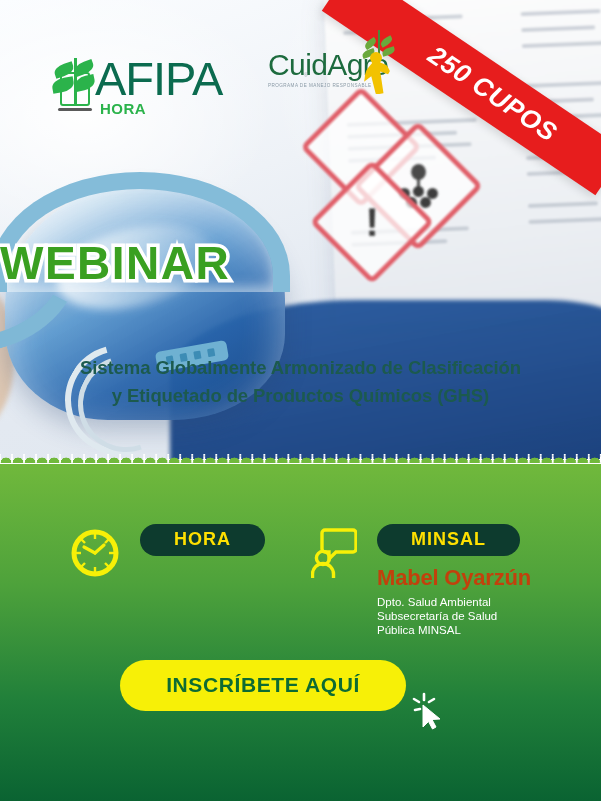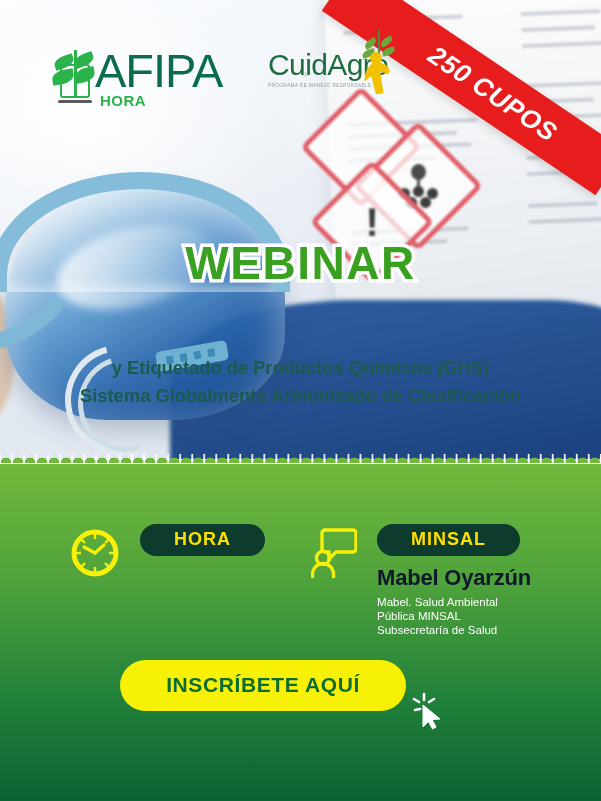--- a/index.html
+++ b/index.html
@@ -201,21 +201,21 @@
     font-style:italic;
     color:#ffffff;
     letter-spacing:.6px;
     white-space:nowrap;
     padding-left:46px;
   }
 
   
   .logos { position:absolute; left:0; top:42px; width:601px; height:78px; }
 
-  .logo-afipa { position:absolute; left:52px; top:6px; display:flex; align-items:flex-start; }
+  .logo-afipa { position:absolute; left:52px; top:14px; display:flex; align-items:flex-start; }
   .afipa-mark { position:relative; width:46px; height:58px; }
   .afipa-mark .pot {
     position:absolute; left:8px; top:16px;
     width:30px; height:34px;
     border:2.6px solid #2bb34b; border-radius:3px;
   }
   .afipa-mark .leaf {
     position:absolute;
     background:#2bb34b;
     border-radius:60% 0 60% 0;
@@ -271,21 +271,21 @@
     background:#4a8a3a;
   }
   .cuid-figure .sl {
     position:absolute; width:13px; height:7px;
     background:#6aa83c; border-radius:60% 0 60% 0;
   }
   .cuid-reg { position:absolute; left:36px; top:22px; font-size:5px; color:#9aa; }
 
   
   .webinar-wrap {
-    position:absolute; left:0; top:236px; width:601px; text-align:center;
+    position:absolute; left:0; top:236px; width:601px; 
   }
   .webinar {
     font-size:46px;
     font-weight:bold;
     color:#3aa021;
     letter-spacing:1.5px;
     -webkit-text-stroke:7px #ffffff;
     paint-order:stroke fill;
     display:inline-block;
   }
@@ -378,21 +378,21 @@
   }
   .pill-wrap { text-align:center; }
   .info-value {
     color:#ffffff;
     font-size:20.5px;
     font-weight:bold;
     margin-top:9px;
     letter-spacing:-.2px;
   }
   .speaker-name {
-    color:#0f172a;
+    color:#c2410c;
     font-size:22px;
     font-weight:bold;
     margin-top:9px;
     letter-spacing:-.2px;
     text-align:left;
   }
   .speaker-org {
     color:#ffffff;
     font-size:11.5px;
     line-height:14px;
@@ -531,22 +531,22 @@
       </div>
       <span class="cuid-reg">®</span>
     </div>
   </div>
 
   <div class="webinar-wrap">
     <div class="webinar">WEBINAR</div>
   </div>
 
   <div class="title-block">
+    <div>Sistema Globalmente Armonizado de Clasificación</div>
     <div>y Etiquetado de Productos Químicos (GHS)</div>
-    <div>Sistema Globalmente Armonizado de Clasificación</div>
   </div>
 
   <div class="green-section">
     <div class="scallop"></div>
     <div class="scallop-fill"></div>
   </div>
 
 
   <div class="info-row">
 
@@ -580,23 +580,23 @@
         <svg width="46" height="52" viewBox="0 0 46 52">
           <path d="M14 4 h28 a3 3 0 0 1 3 3 v16 a3 3 0 0 1 -3 3 h-17 l-7 7 v-7 h-4 a3 3 0 0 1 -3 -3 v-16 a3 3 0 0 1 3 -3 z" fill="none" stroke="#f7f007" stroke-width="3.4"></path>
           <circle cx="12" cy="32" r="6.6" fill="none" stroke="#f7f007" stroke-width="3.4"></circle>
           <path d="M1.5 52 v-4 a10.5 10.5 0 0 1 21 0 v4" fill="none" stroke="#f7f007" stroke-width="3.4"></path>
         </svg>
       </div>
       <div>
         <span class="pill">MINSAL</span>
         <div class="speaker-name">Mabel Oyarzún</div>
         <div class="speaker-org">
-          <div>Mabel. Salud Ambiental</div>
+          <div>Dpto. Salud Ambiental</div>
+          <div>Subsecretaría de Salud</div>
           <div>Pública MINSAL</div>
-          <div>Subsecretaría de Salud</div>
         </div>
       </div>
     </div>
   </div>
 
   <div class="cta-wrap">
     <button class="cta">INSCRÍBETE AQUÍ</button>
   </div>
 
   <div class="cursor-icon">

